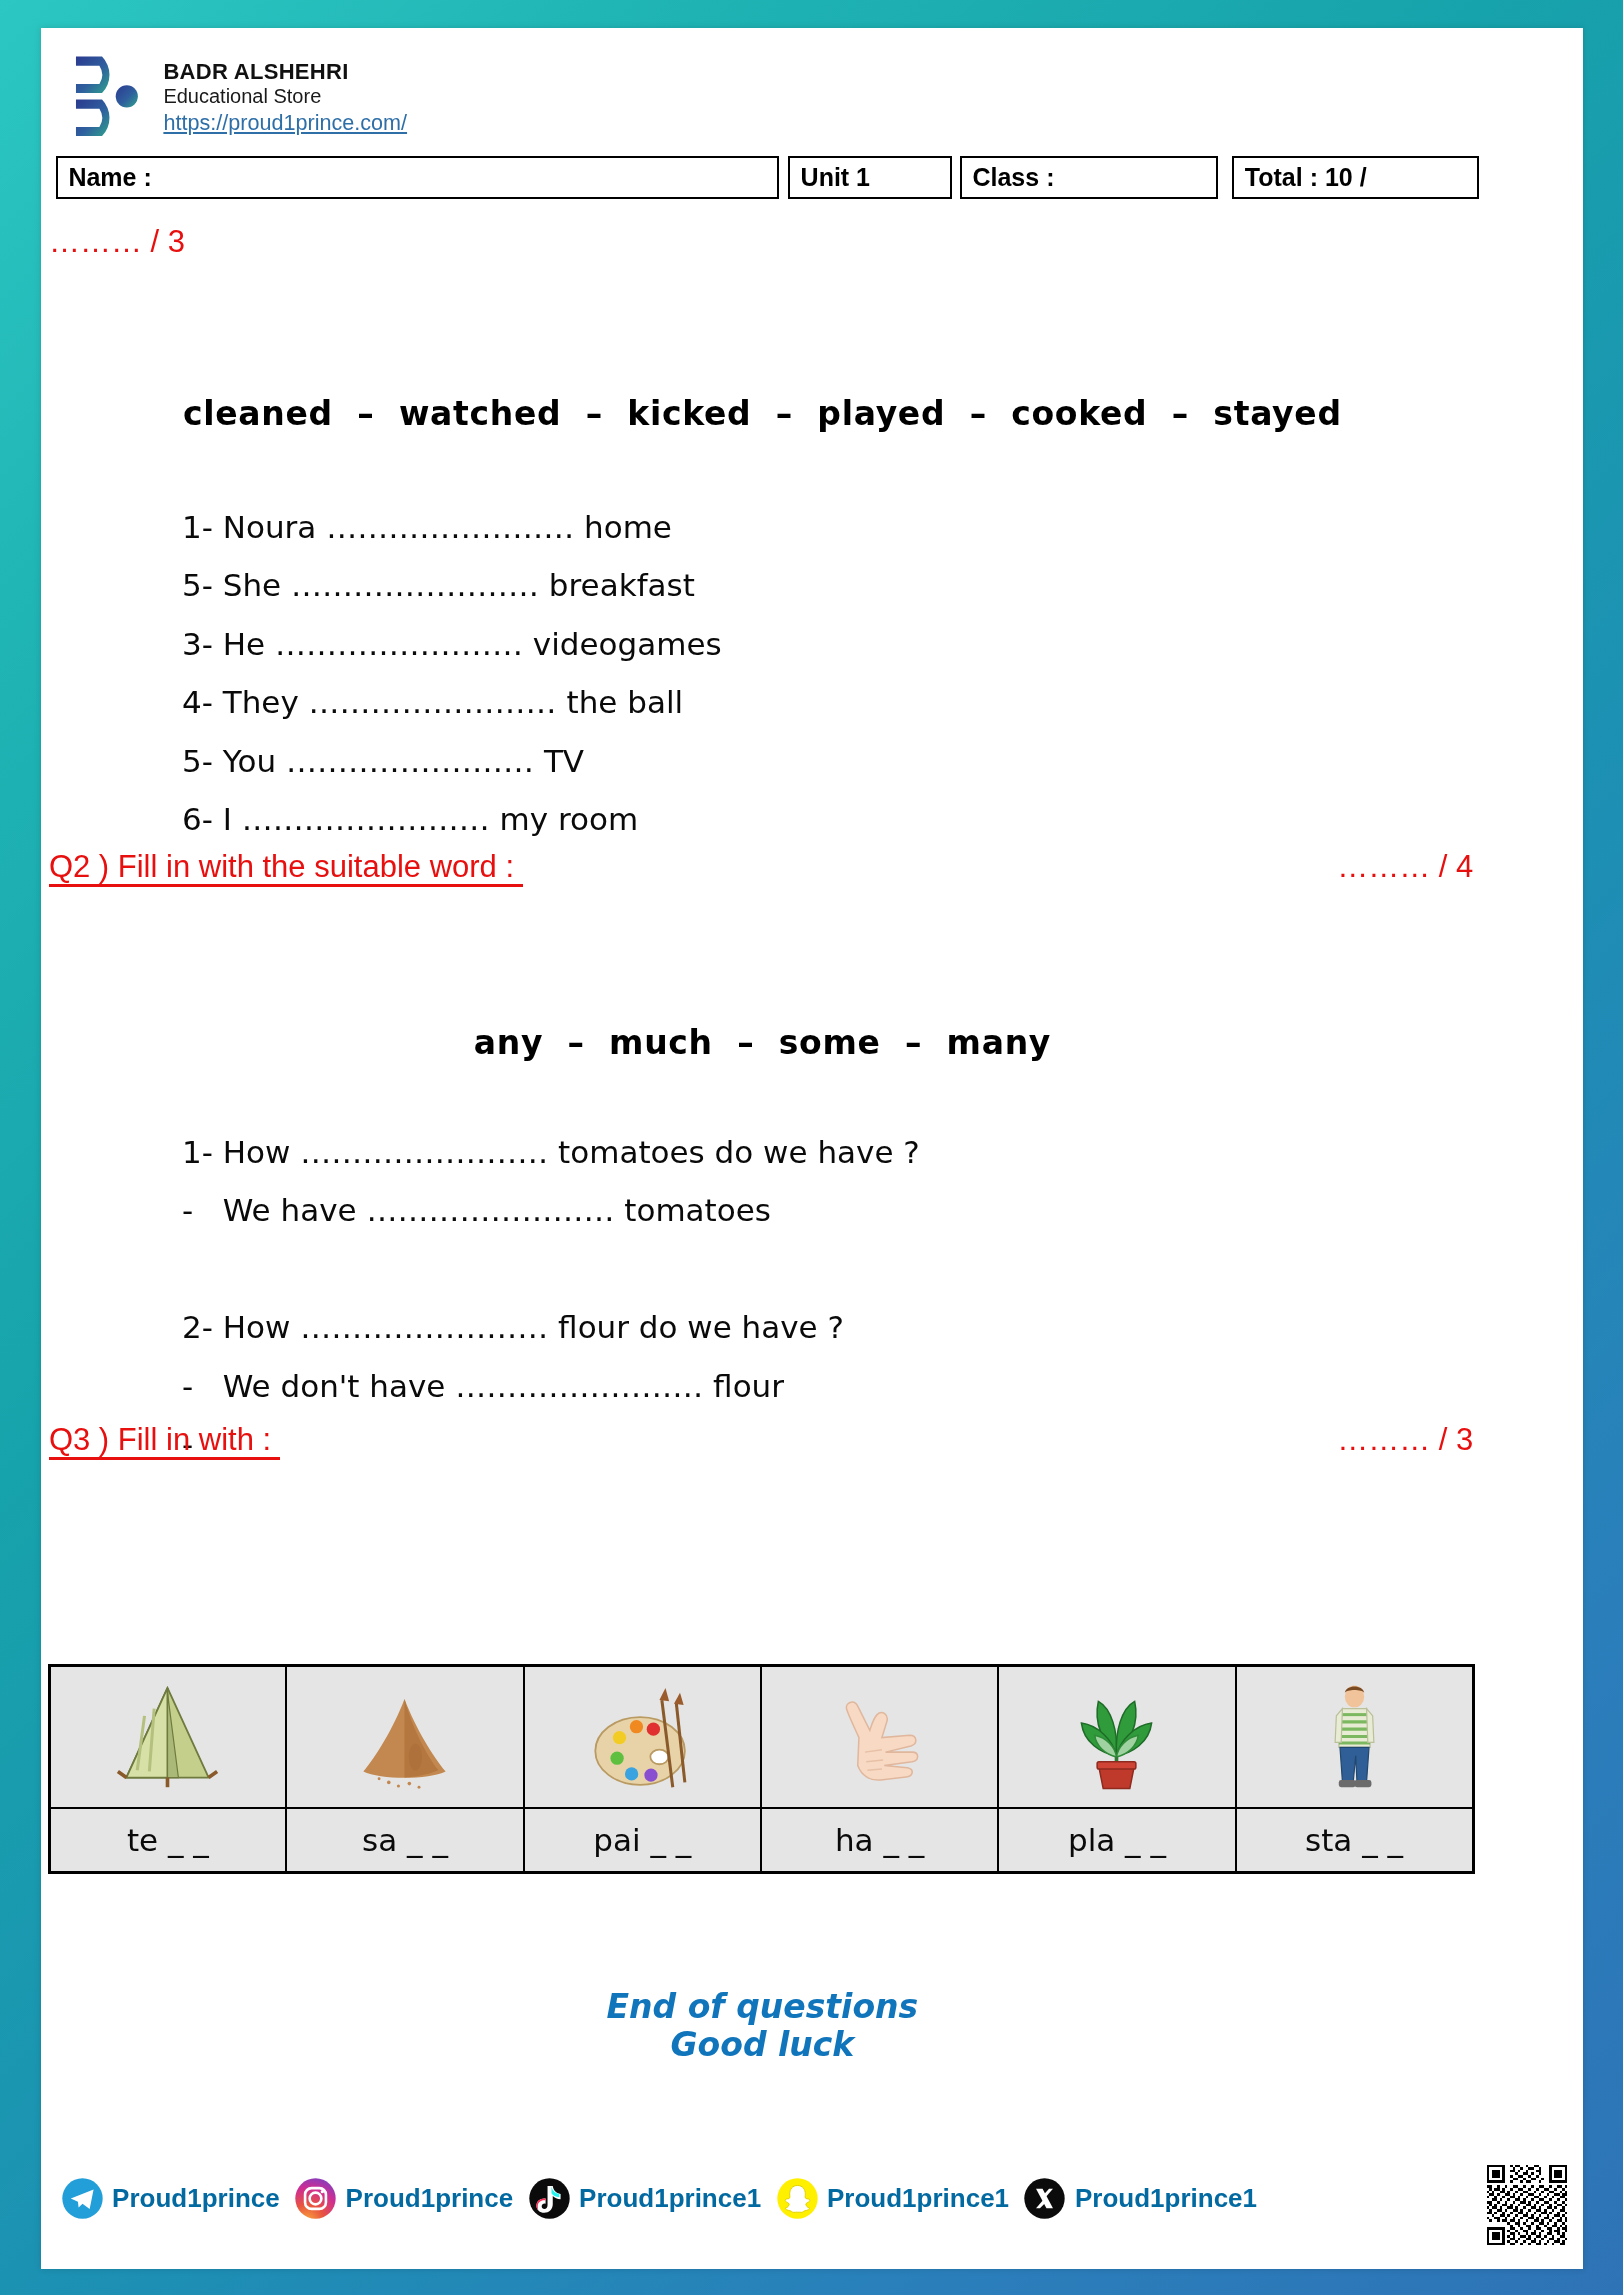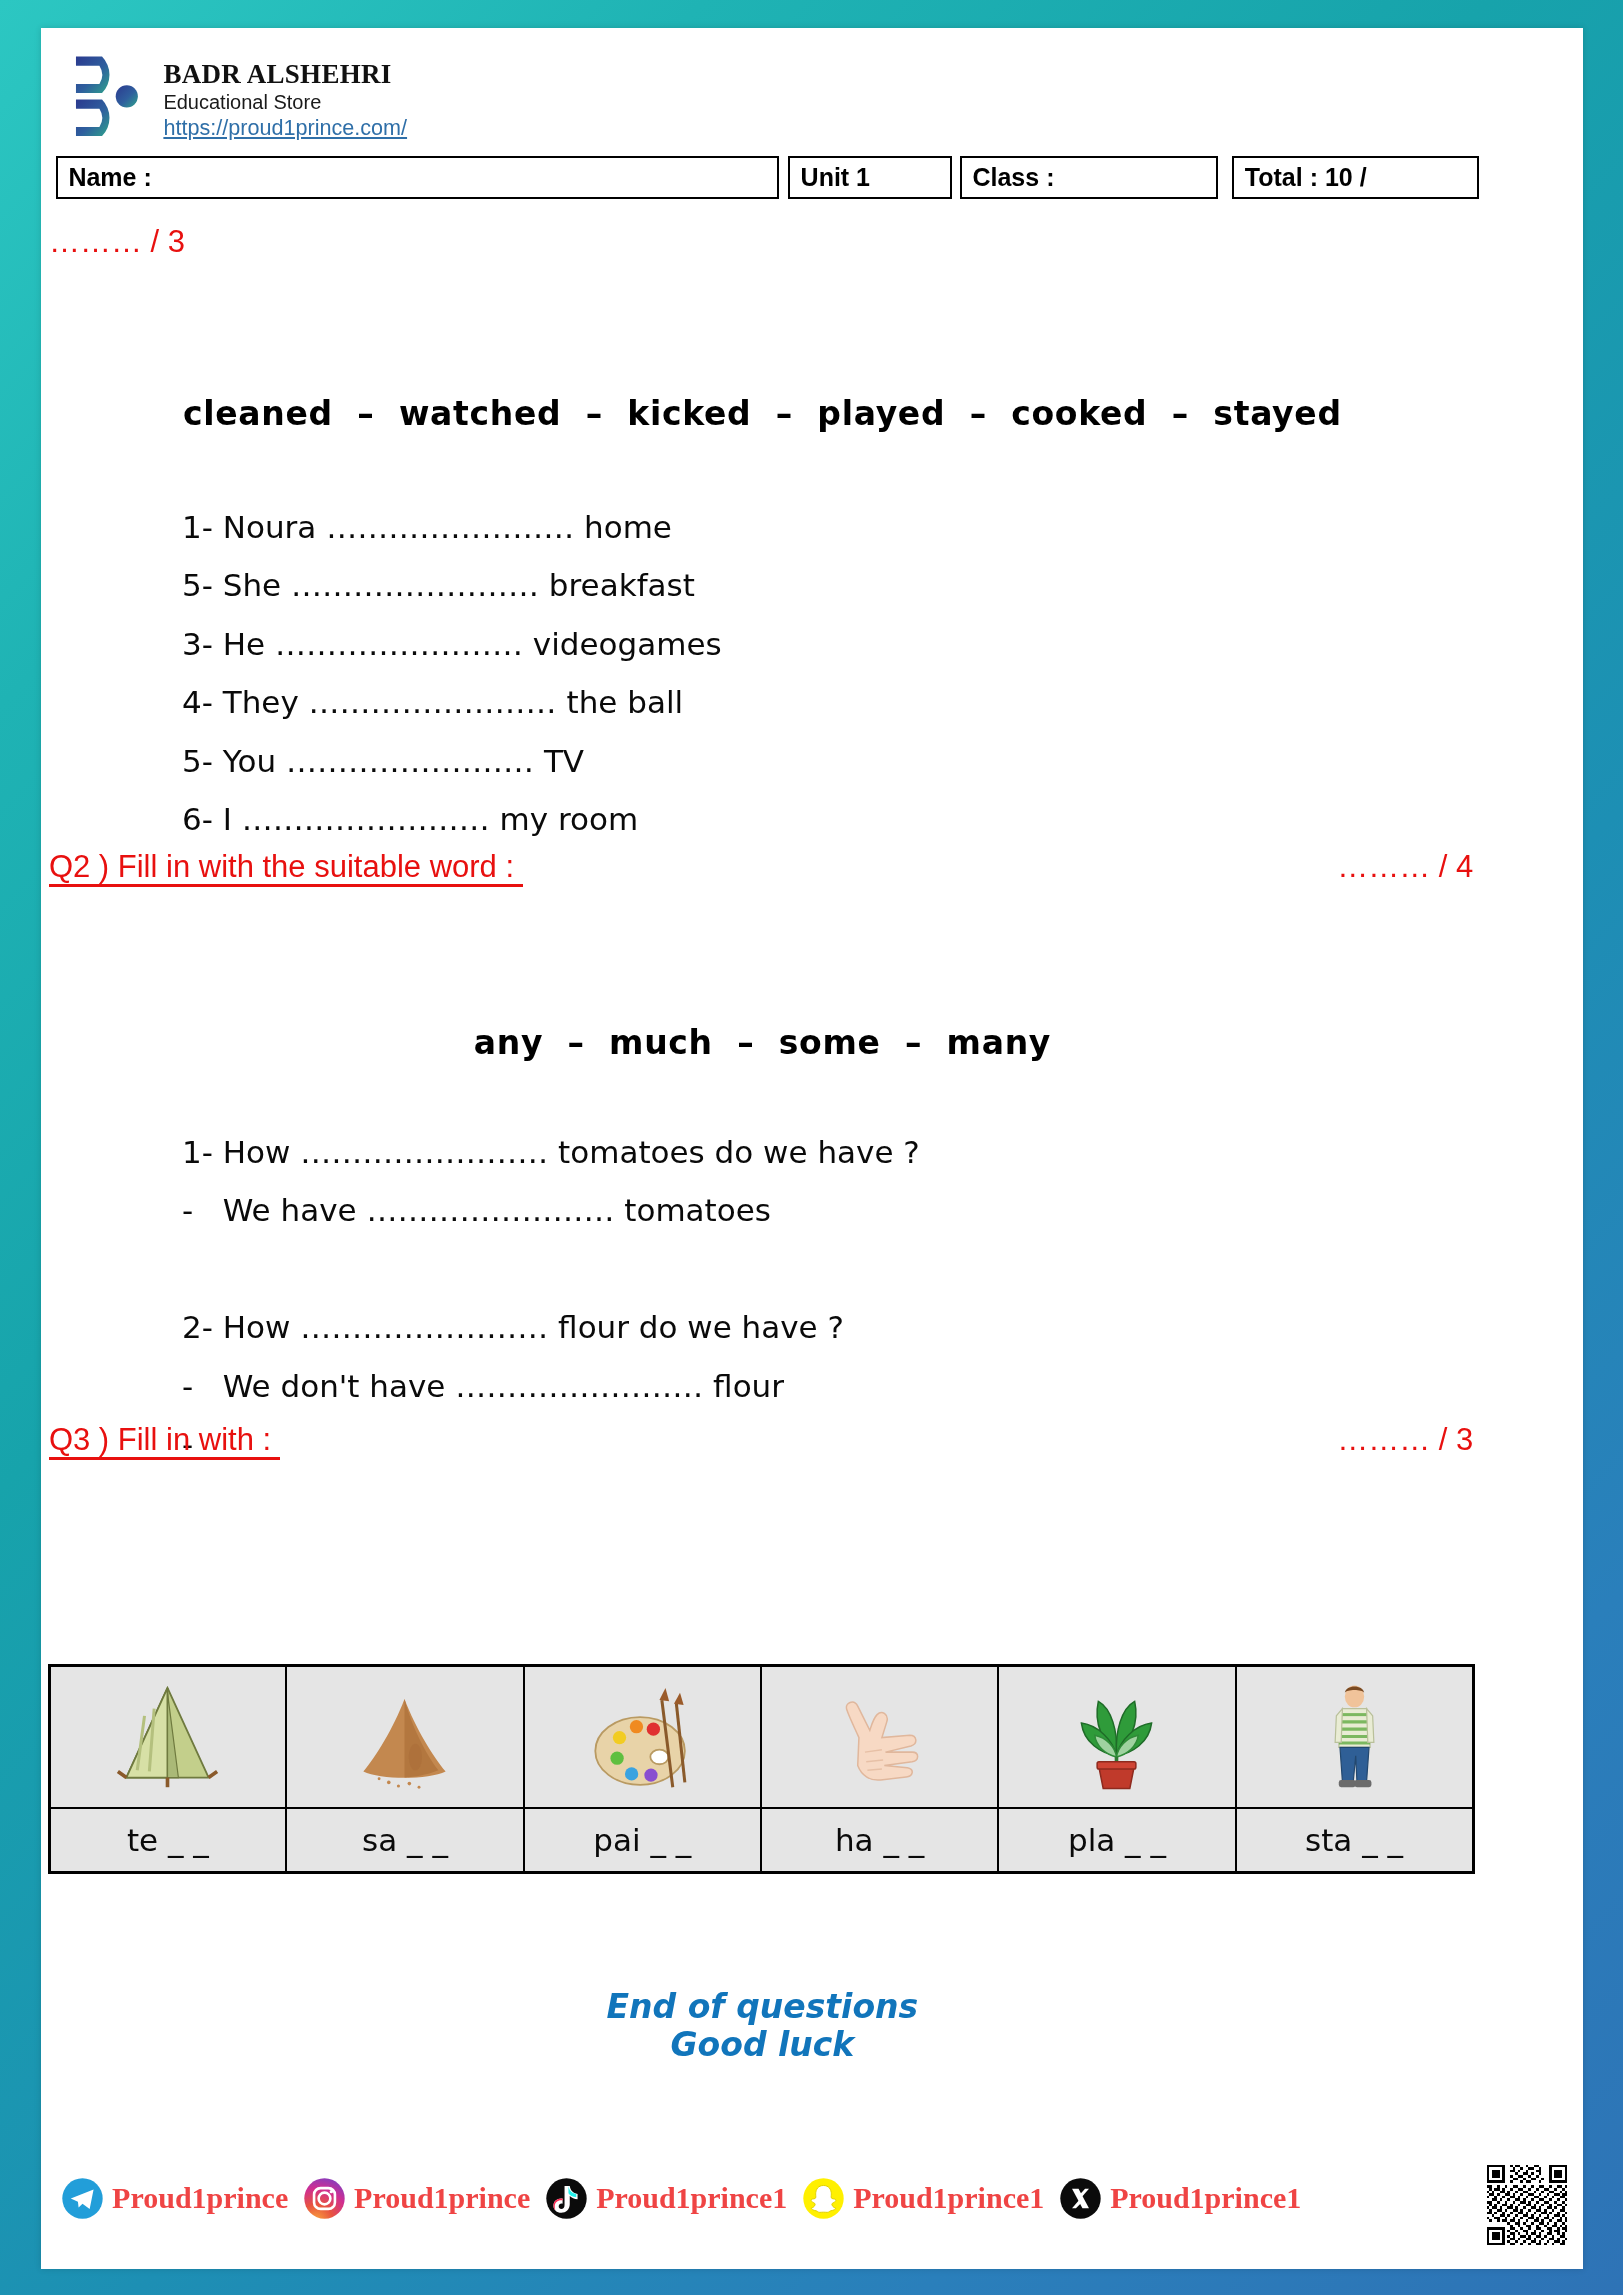--- a/index.html
+++ b/index.html
@@ -39,22 +39,22 @@
     position: absolute;
     left: 31px;
     top: 26px;
     display: flex;
     align-items: flex-start;
     gap: 14.4px;
   }
   .logo-mark { width: 77px; height: 86px; flex: none; }
   .brand-text { padding-top: 6.5px; }
   .brand-name {
-    font-family: Liberation Serif, serif;
-    font-size: 27px;
+    font-family: Liberation Sans, sans-serif;
+    font-size: 22px;
     font-weight: 700;
     color: #111111;
     letter-spacing: 0.3px;
     line-height: 1.05;
   }
   .brand-sub {
     font-family: "Liberation Sans", sans-serif;
     font-size: 20px;
     color: #1a1a1a;
     line-height: 1.25;
@@ -207,24 +207,24 @@
     padding-left: 19.6px;
     gap: 14.4px;
     background: #ffffff;
   }
   .social-item {
     display: flex;
     align-items: center;
     gap: 8.5px;
   }
   .social-item .s-label {
-    font-family: Liberation Serif, serif;
-    font-size: 30px;
+    font-family: Liberation Sans, sans-serif;
+    font-size: 26px;
     font-weight: 700;
-    color: #ef4444;
+    color: #0369a1;
     white-space: nowrap;
   }
   .s-icon { width: 43px; height: 43px; flex: none; display: block; }
 
   .qr {
     position: absolute;
     right: 6.5px;
     bottom: 14.4px;
     width: 99px;
     height: 99px;

